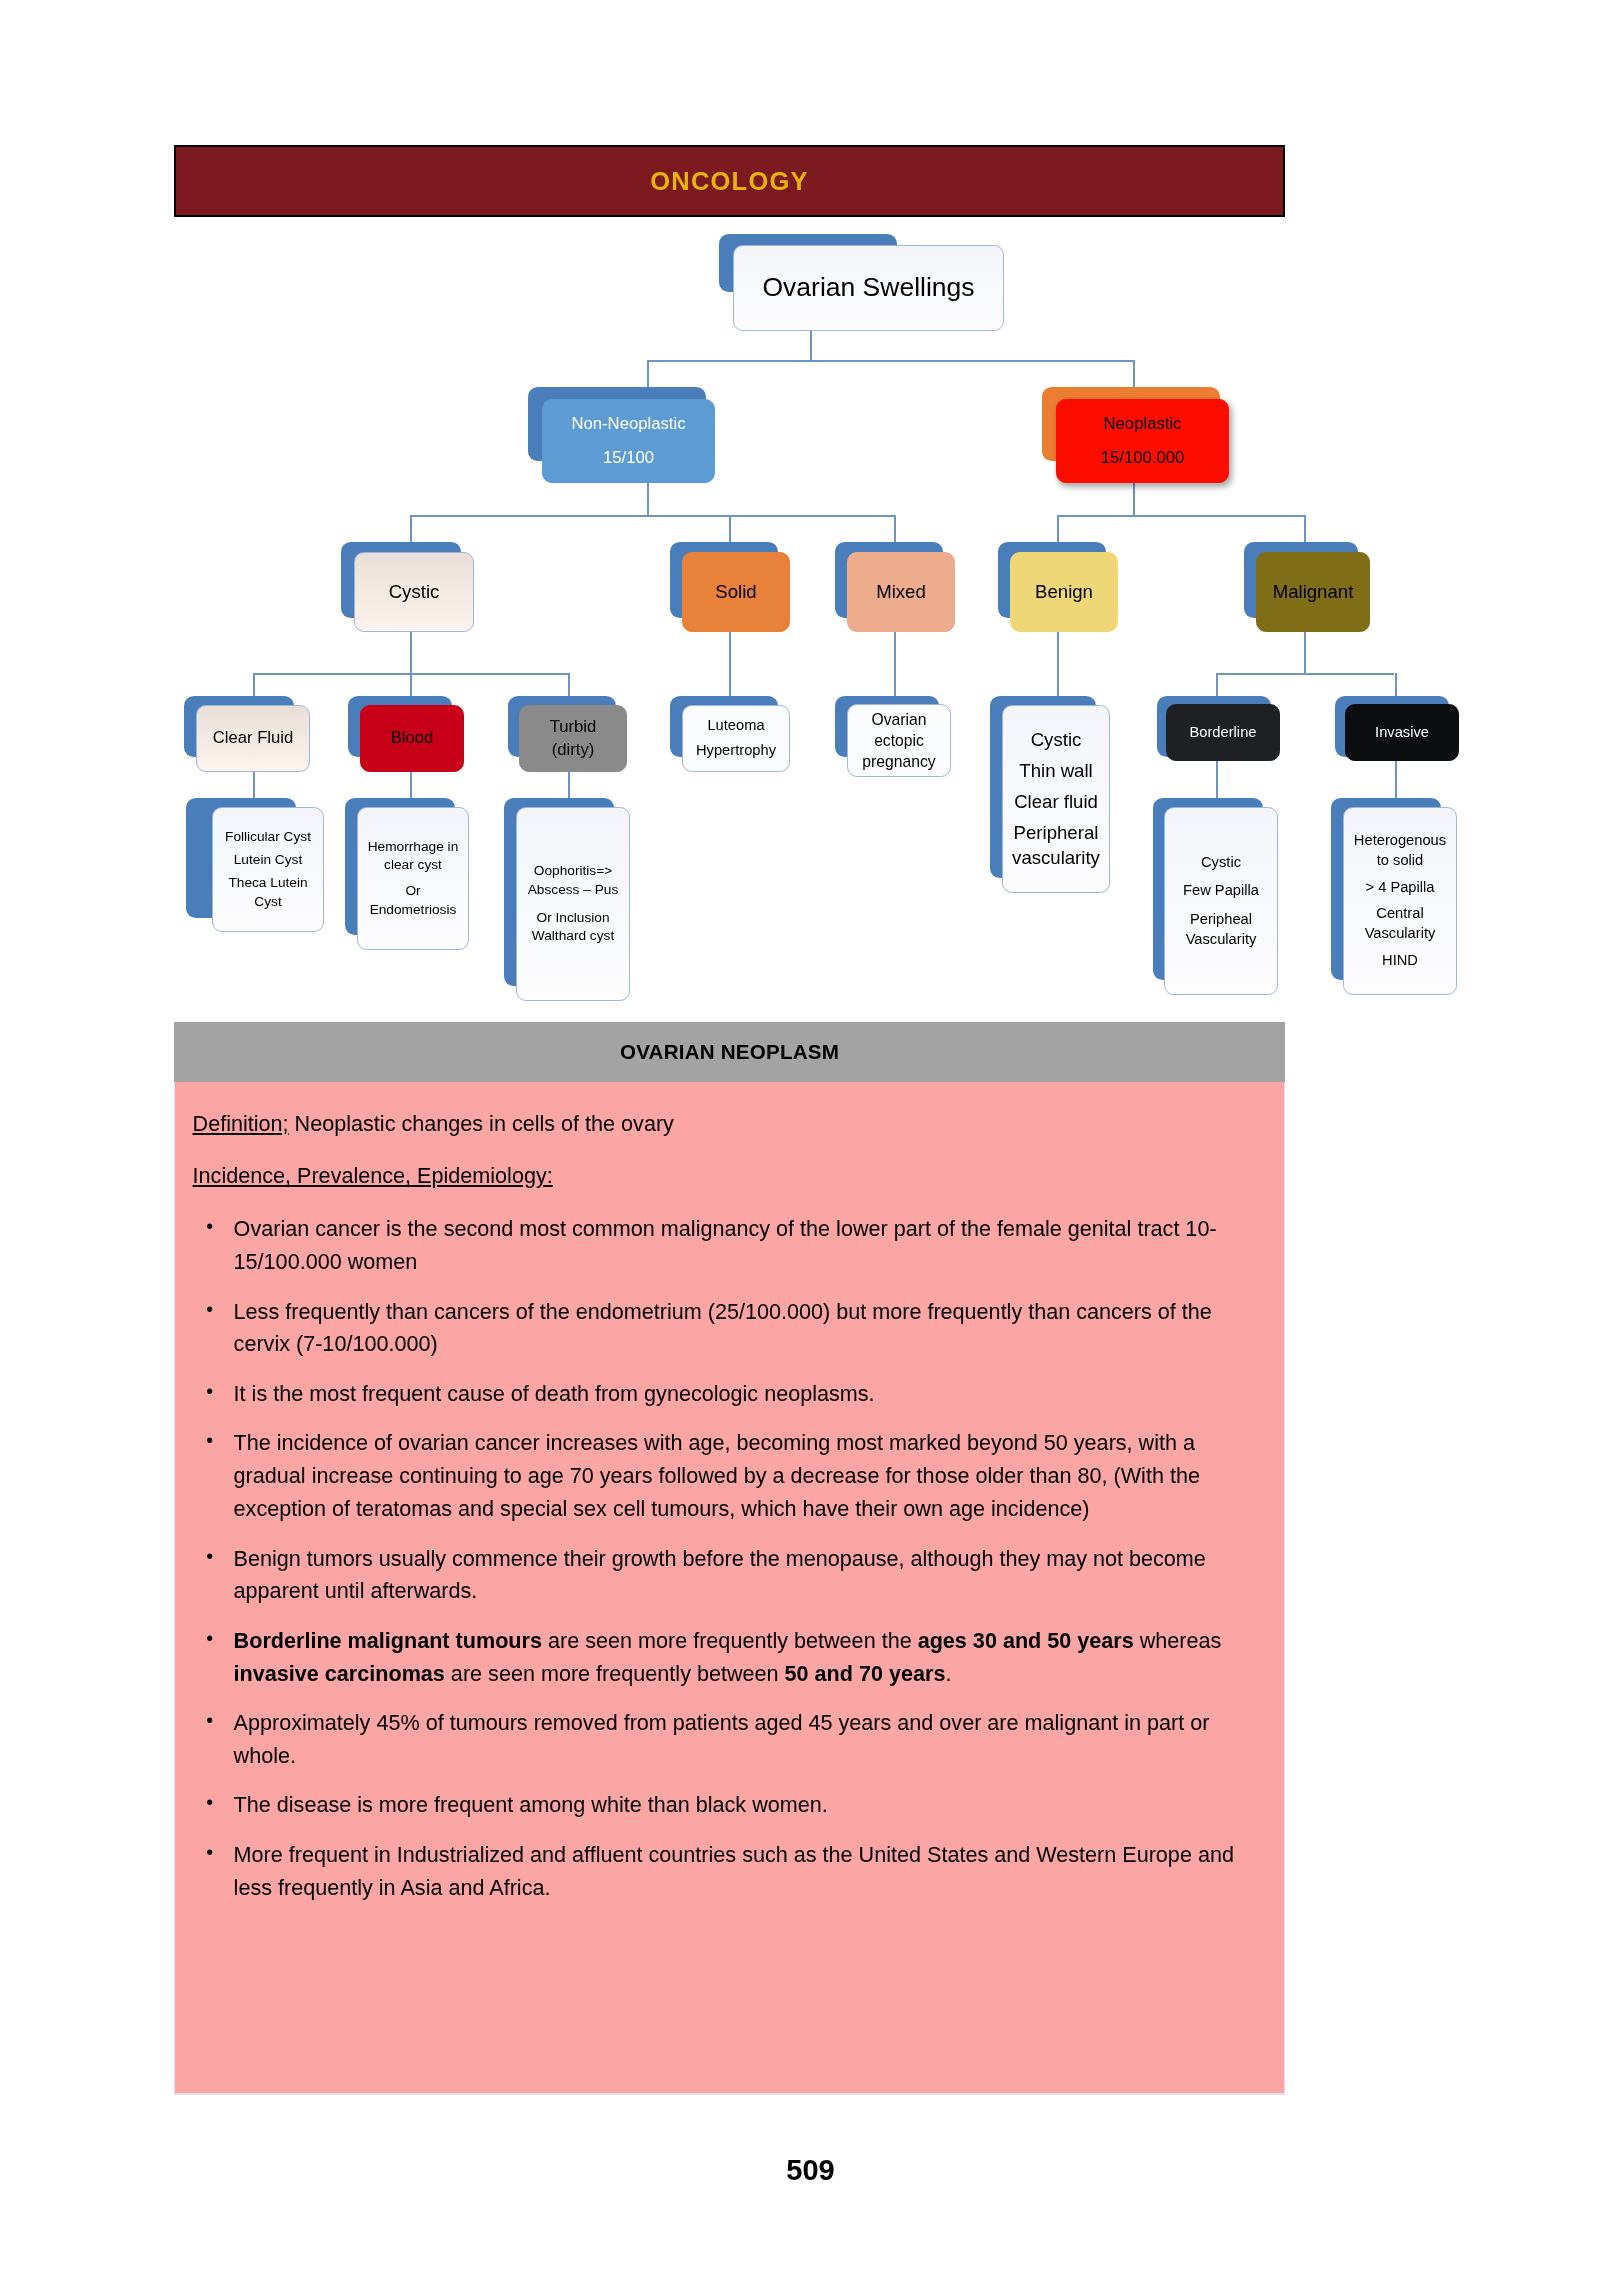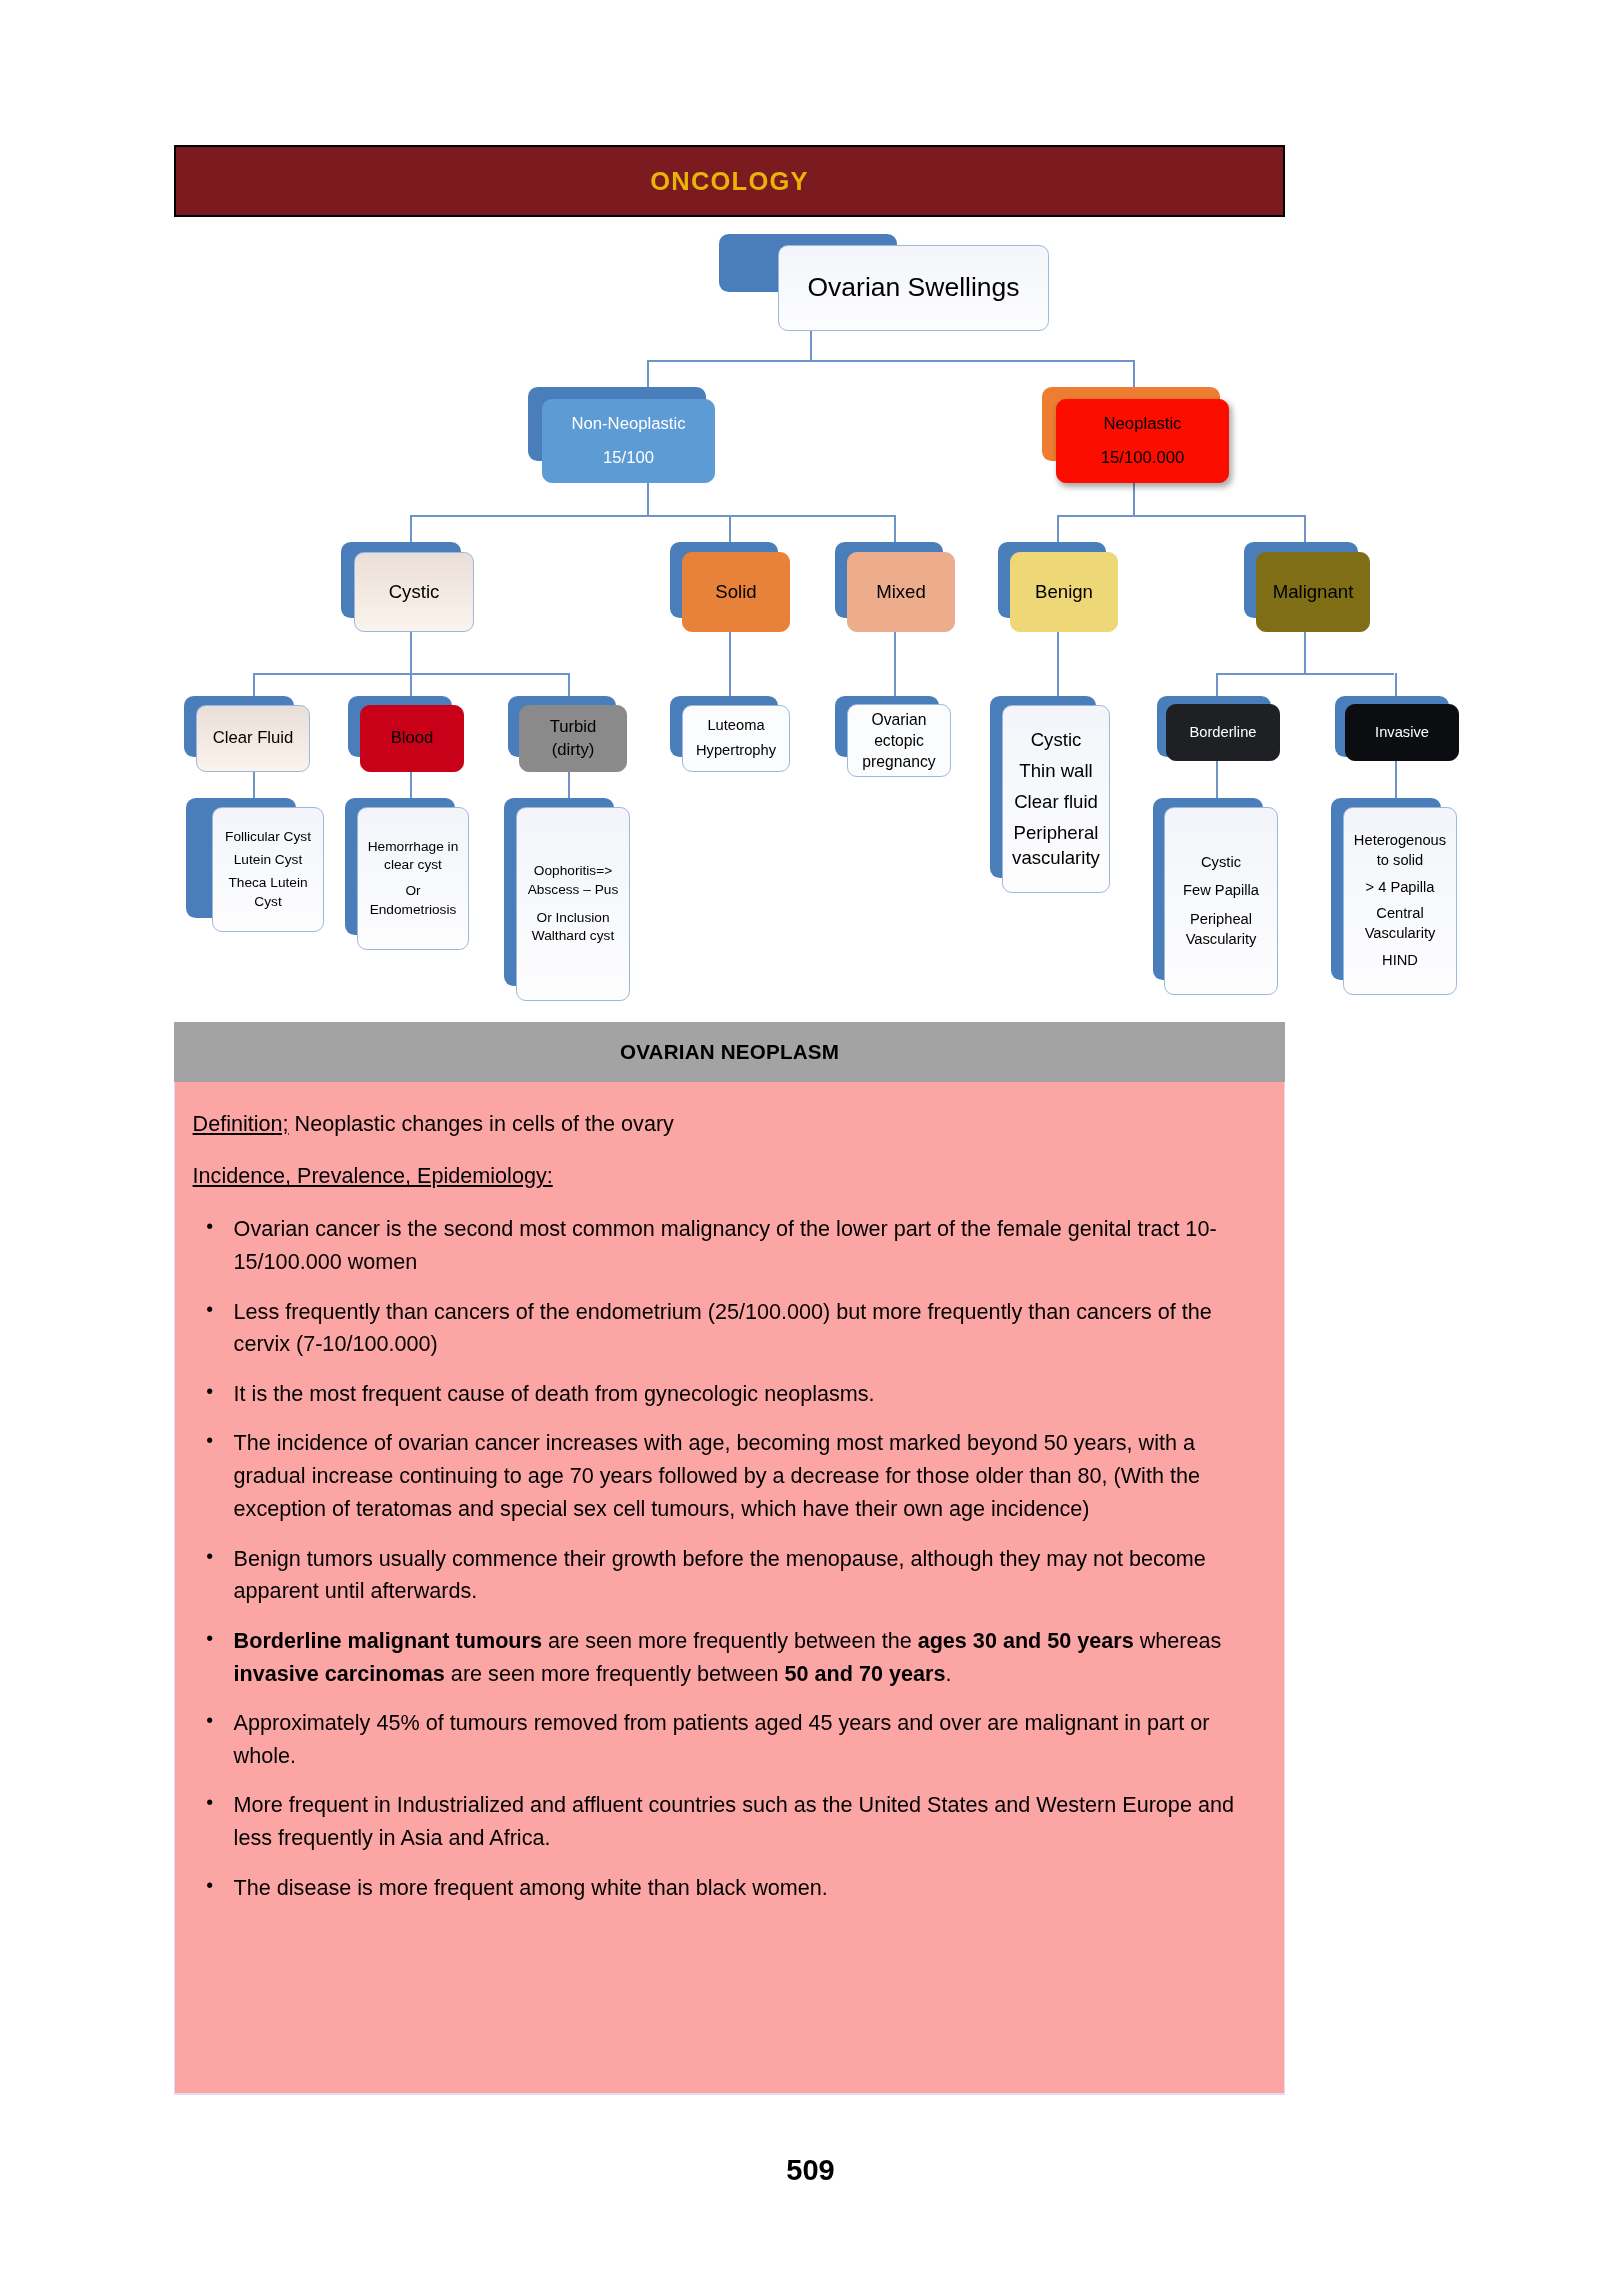--- a/index.html
+++ b/index.html
@@ -148,21 +148,21 @@
   <div class="line vline" style="left:1216px;top:438px; height:26.5px;"></div>
   <div class="line vline" style="left:1395px;top:438px; height:26.5px;"></div>
 
   <div class="line vline" style="left:253px; top:521px; height:47px;"></div>
   <div class="line vline" style="left:410px; top:521px; height:47px;"></div>
   <div class="line vline" style="left:568px; top:521px; height:47px;"></div>
   <div class="line vline" style="left:1216px;top:521px; height:47px;"></div>
   <div class="line vline" style="left:1395px;top:521px; height:47px;"></div>
 
   <div class="plate" style="left:719px; top:-1px; width:178px; height:58px;"></div>
-  <div class="node sk-white f27" style="left:733px; top:9.8px; width:271px; height:86px;margin-left:45px;">
+  <div class="node sk-white f27" style="left:733px; top:9.8px; width:271px; height:86px;">
     <span>Ovarian Swellings</span>
   </div>
 
   <div class="plate" style="left:528px; top:152px; width:178px; height:74px;"></div>
   <div class="node sk-lblue f17 ln" style="left:542px; top:164px; width:173px; height:84px;">
     <span>Non-Neoplastic</span>
     <span style="margin-top:11.8px;">15/100</span>
   </div>
 
   <div class="plate sk-redplate" style="left:1042px; top:152px; width:178px; height:74px;"></div>
@@ -299,19 +299,19 @@
   <p class="para"><u>Incidence, Prevalence, Epidemiology:</u></p>
 
   <ul class="bullets">
     <li><span>Ovarian cancer is the second most common malignancy of the lower part of the female genital tract 10-15/100.000 women</span></li>
     <li><span>Less frequently than cancers of the endometrium (25/100.000) but more frequently than cancers of the cervix (7-10/100.000)</span></li>
     <li><span>It is the most frequent cause of death from gynecologic neoplasms.</span></li>
     <li><span>The incidence of ovarian cancer increases with age, becoming most marked beyond 50 years, with a gradual increase continuing to age 70 years followed by a decrease for those older than 80, (With the exception of teratomas and special sex cell tumours, which have their own age incidence)</span></li>
     <li><span>Benign tumors usually commence their growth before the menopause, although they may not become apparent until afterwards.</span></li>
     <li><b>Borderline malignant tumours</b><span> are seen more frequently between the </span><b>ages 30 and 50 years</b><span> whereas </span><b>invasive carcinomas</b><span> are seen more frequently between </span><b>50 and 70 years</b><span>.</span></li>
     <li><span>Approximately 45% of tumours removed from patients aged 45 years and over are malignant in part or whole.</span></li>
+    <li><span>The disease is more frequent among white than black women.</span></li>
     <li><span>More frequent in Industrialized and affluent countries such as the United States and Western Europe and less frequently in Asia and Africa.</span></li>
-    <li><span>The disease is more frequent among white than black women.</span></li>
   </ul>
 </div>
 
 <div id="pageno">509</div>
 
 
 </body></html>

